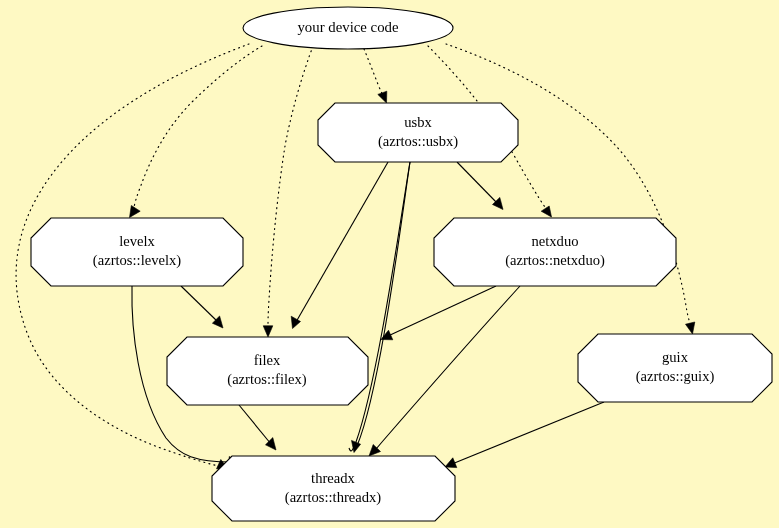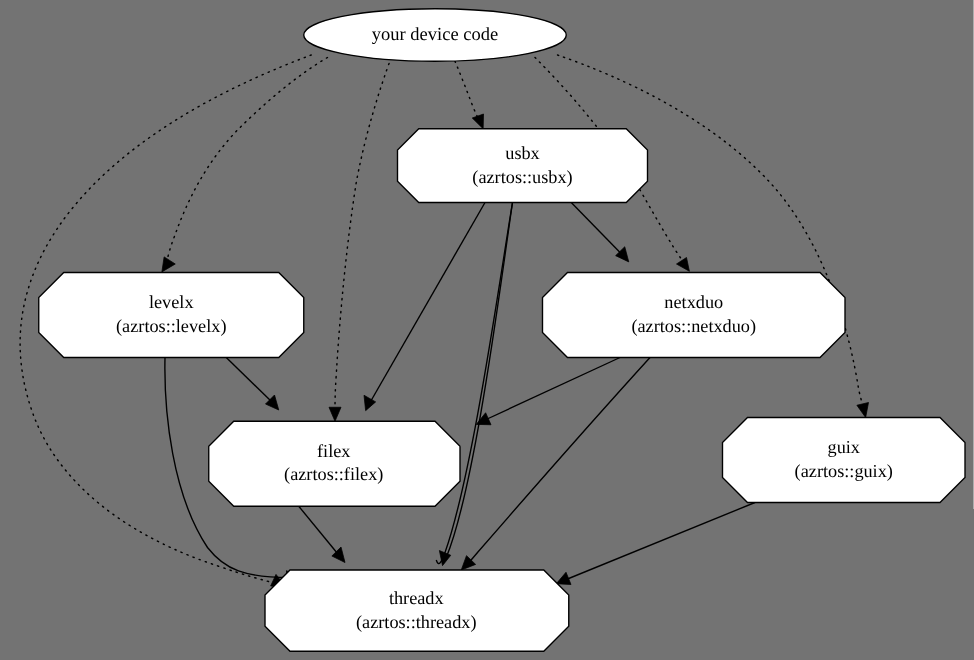--- a/index.html
+++ b/index.html
@@ -10,21 +10,21 @@
   body {
     width: 779px;
     height: 528px;
     overflow: hidden;
     font-family: "Liberation Serif", "DejaVu Serif", serif;
   }
   #graph-root {
     position: relative;
     width: 779px;
     height: 528px;
-    background: #737373;
+    background: #fef9c3;
   }
   svg#graph-svg {
     display: block;
     width: 779px;
     height: 528px;
   }
   .node-shape {
     fill: #ffffff;
     stroke: #000000;
     stroke-width: 1.1;

